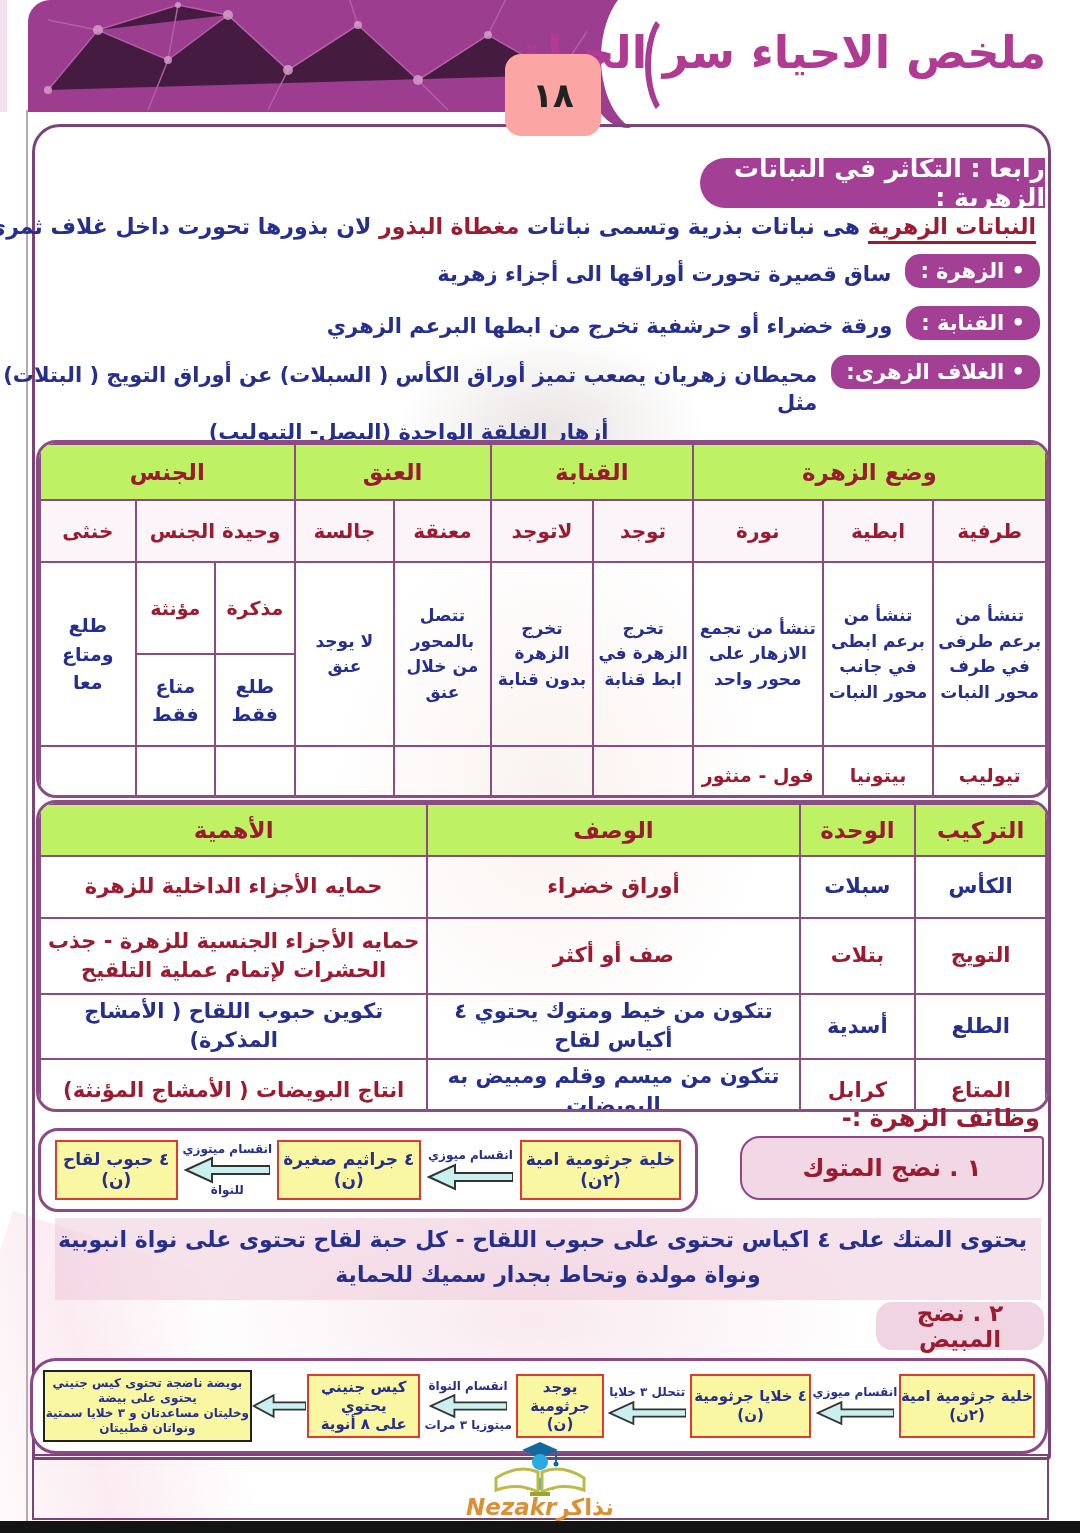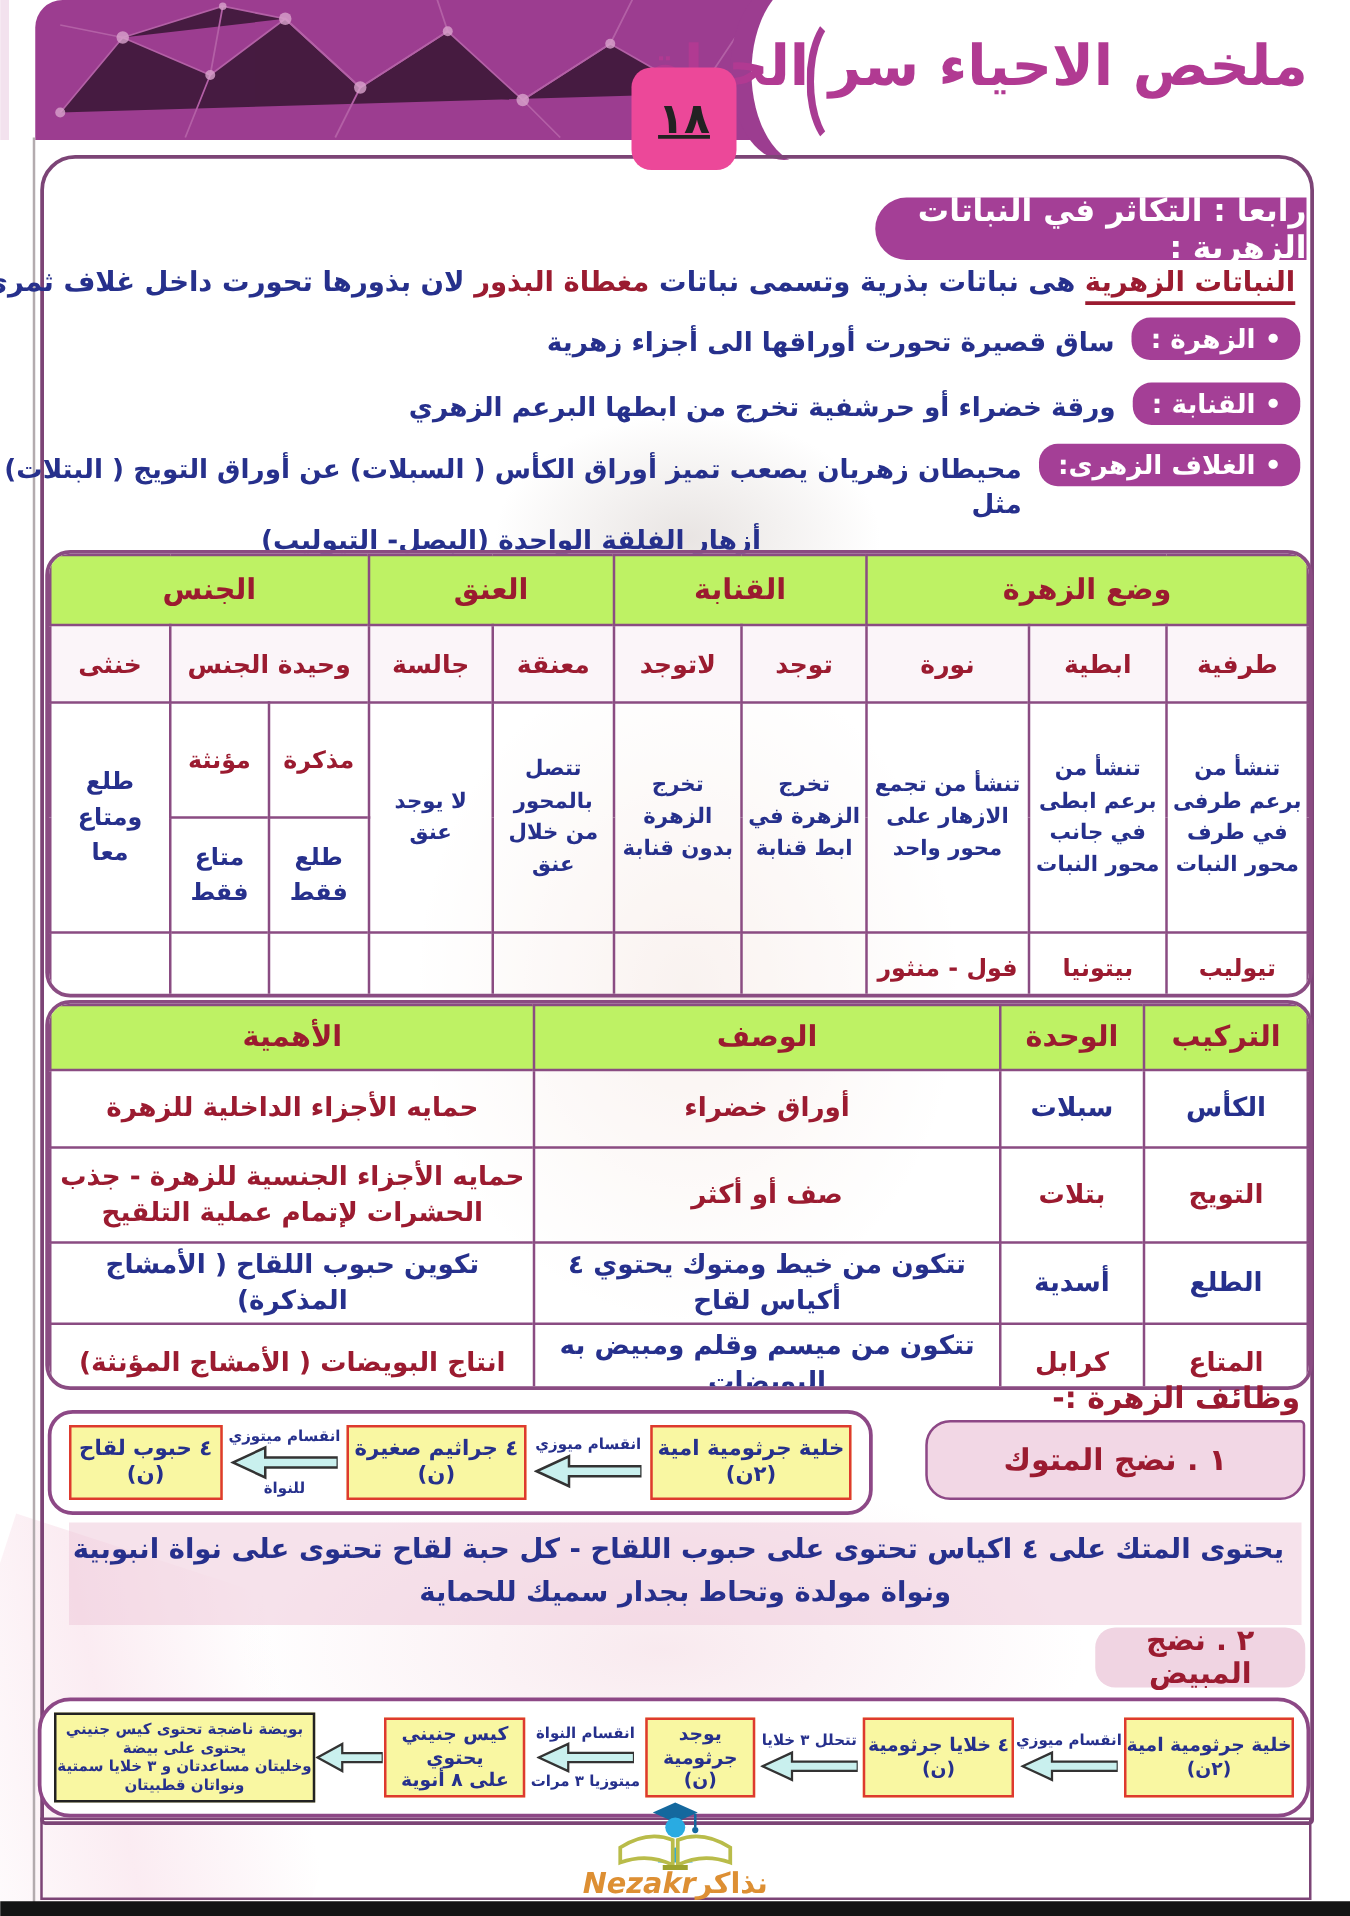--- a/index.html
+++ b/index.html
@@ -11,22 +11,22 @@
   .abs{position:absolute;}
   .maroon{color:#9b1b30;}
   .navy{color:#26308c;}
   .center{text-align:center;}
 
   
   .band{left:28px;top:0;width:578px;height:112px;background:#9c3d90;border-radius:22px 0 0 0;overflow:hidden;}
   .band-end{left:584px;top:-14px;width:86px;height:142px;background:#9c3d90;border-radius:50%;}
   .band-end-cut{left:601px;top:-16px;width:90px;height:148px;background:#ffffff;border-radius:50%;}
   .thin-crescent{left:645px;top:10px;width:42px;height:98px;border:6px solid transparent;border-left:6px solid #a83c93;border-radius:50%;}
-  .pagenum-box{left:505px;top:54px;width:84px;height:82px;background:#ec4899;border-radius:16px;z-index:5;
-    display:flex;align-items:center;justify-content:center;font-size:34px;color:#222;text-decoration:underline;}
+  .pagenum-box{left:505px;top:54px;width:96px;height:82px;background:#fca5a5;border-radius:16px;z-index:5;
+    display:flex;align-items:center;justify-content:center;font-size:34px;color:#222;}
   .doc-title{right:34px;top:26px;font-size:45px;color:#b13a92;letter-spacing:-1px;}
   .left-edge{left:0;top:0;width:7px;height:112px;background:#f3e2ee;}
   .scanline{left:26px;top:110px;width:2px;height:1412px;background:#b3abae;}
 
   
   .main-frame{left:32px;top:124px;width:1013px;height:1330px;border:3px solid #7c4476;border-radius:28px 28px 4px 4px;}
   .footer-frame{left:32px;top:1454px;width:1013px;height:62px;border:2px solid #7c4476;}
   .black-bar{left:0;top:1521px;width:1080px;height:12px;background:#141414;}
 
   

